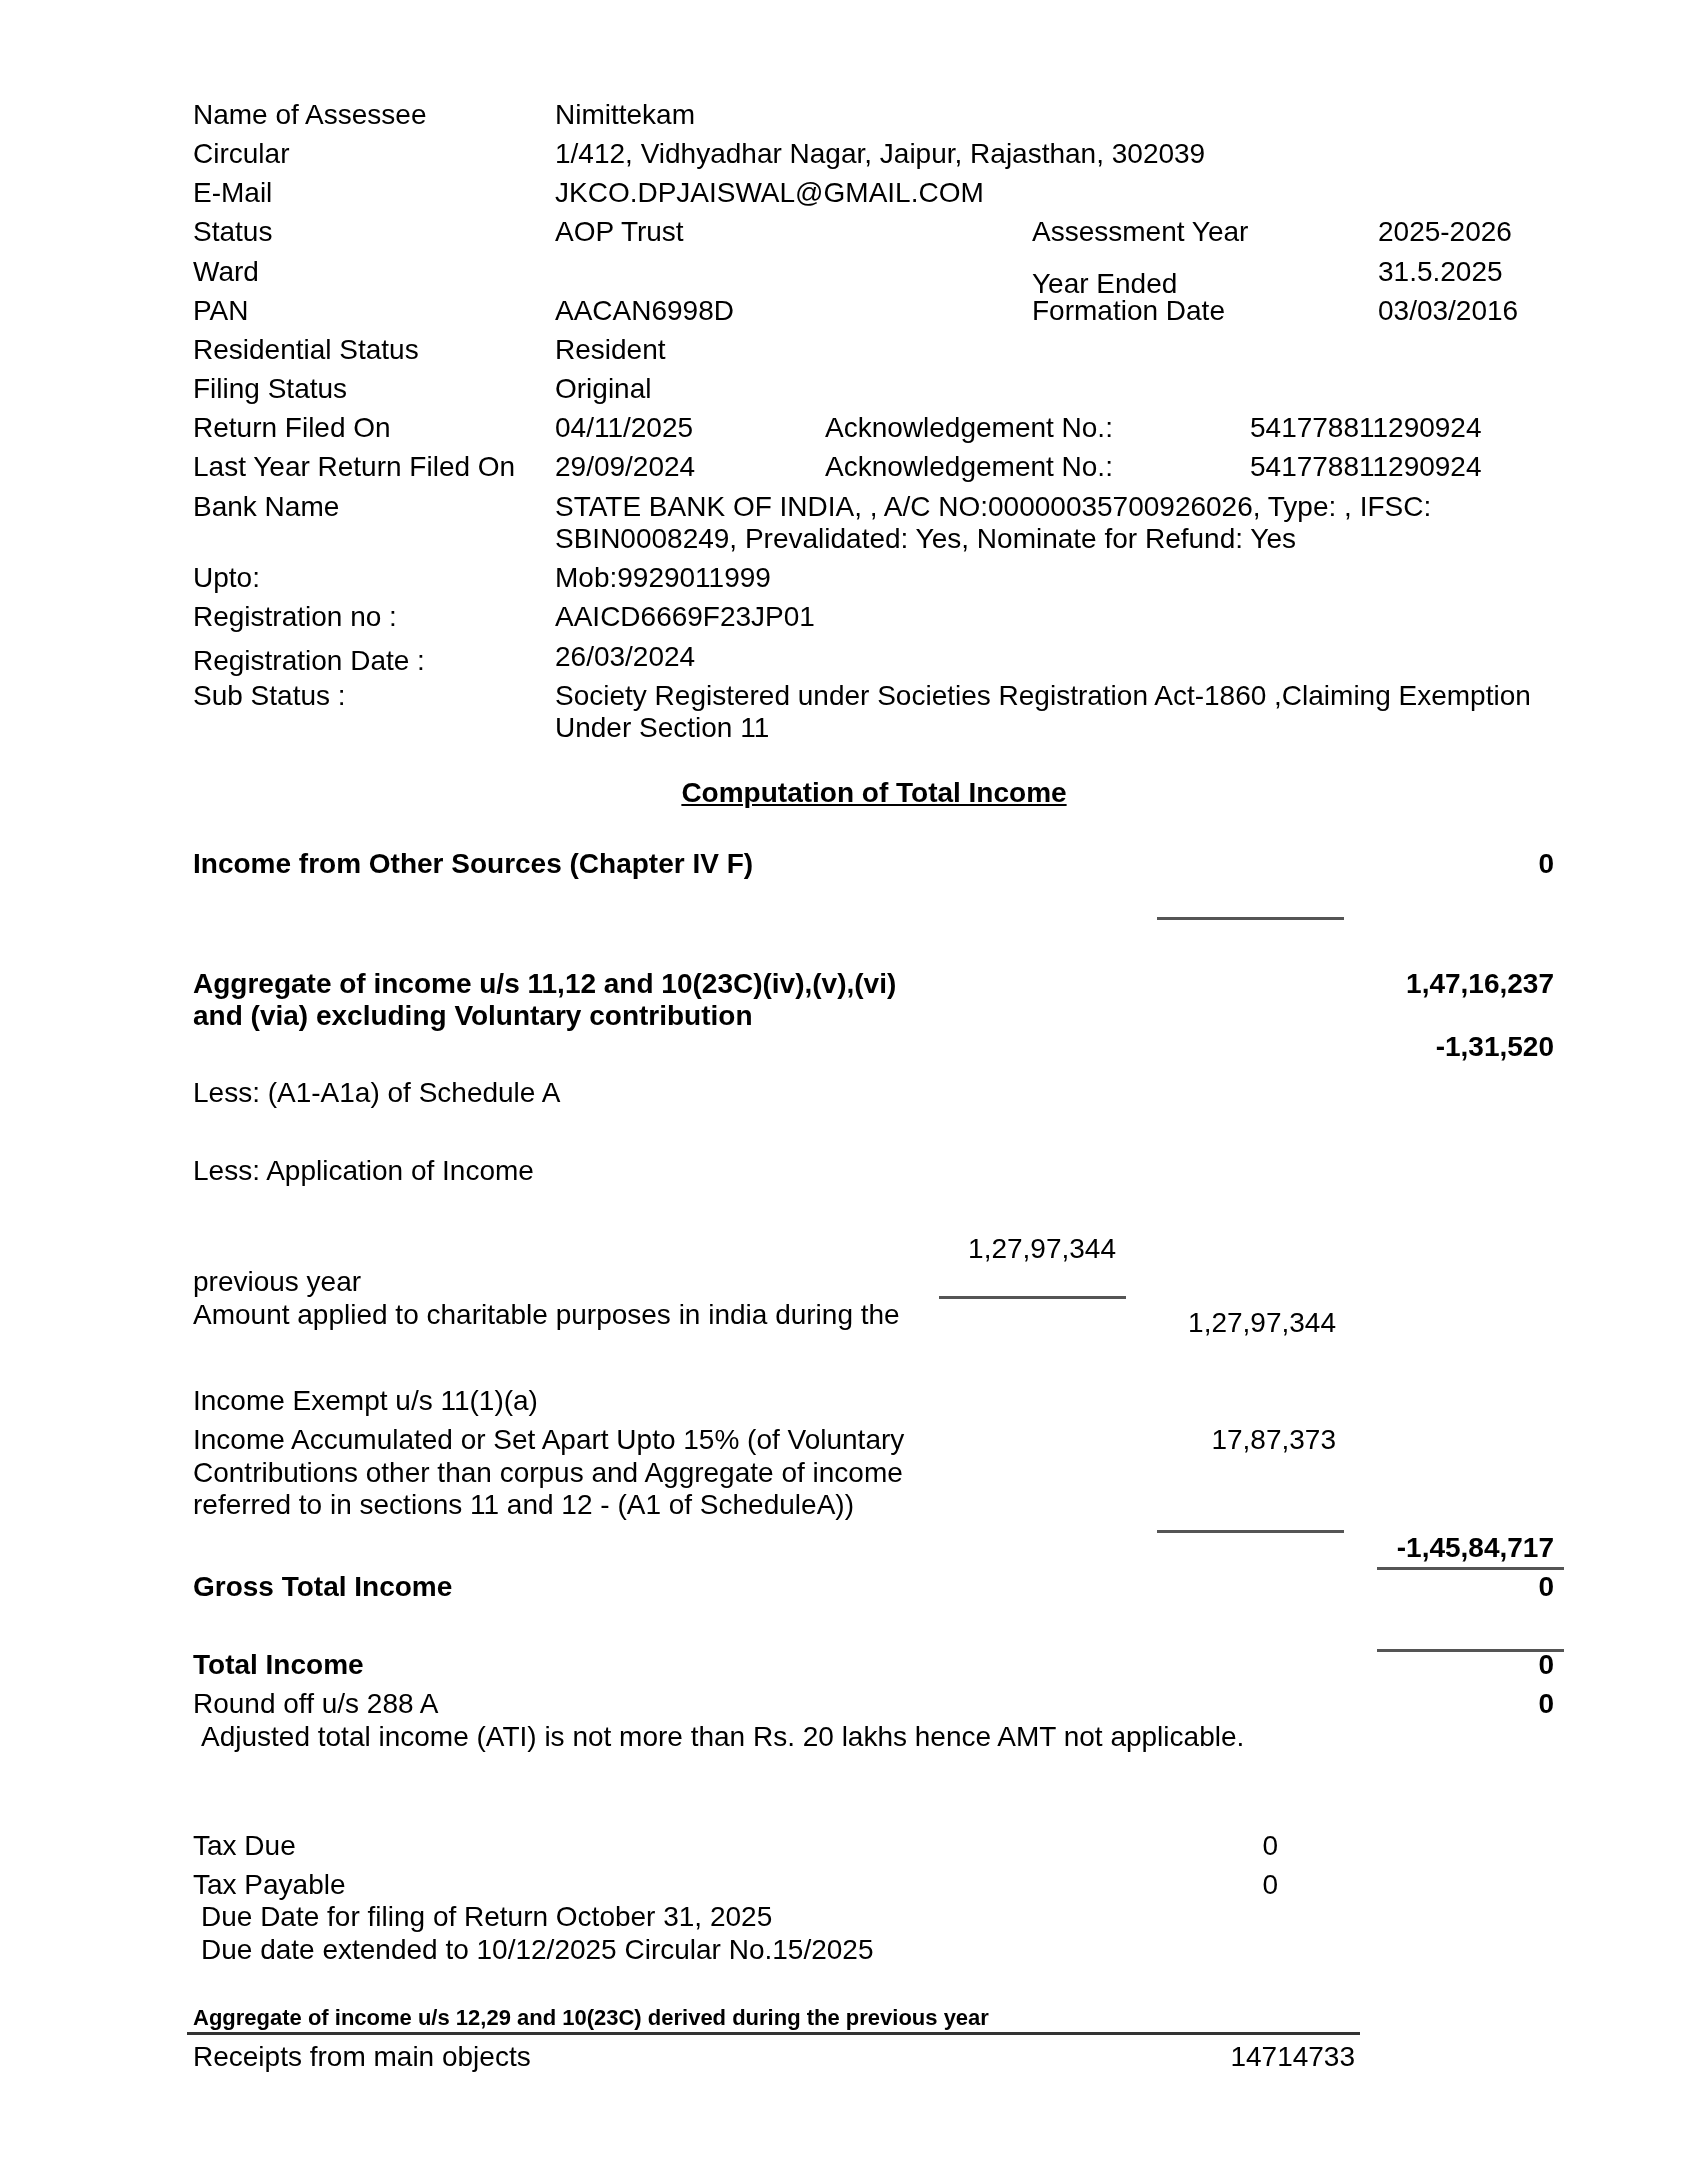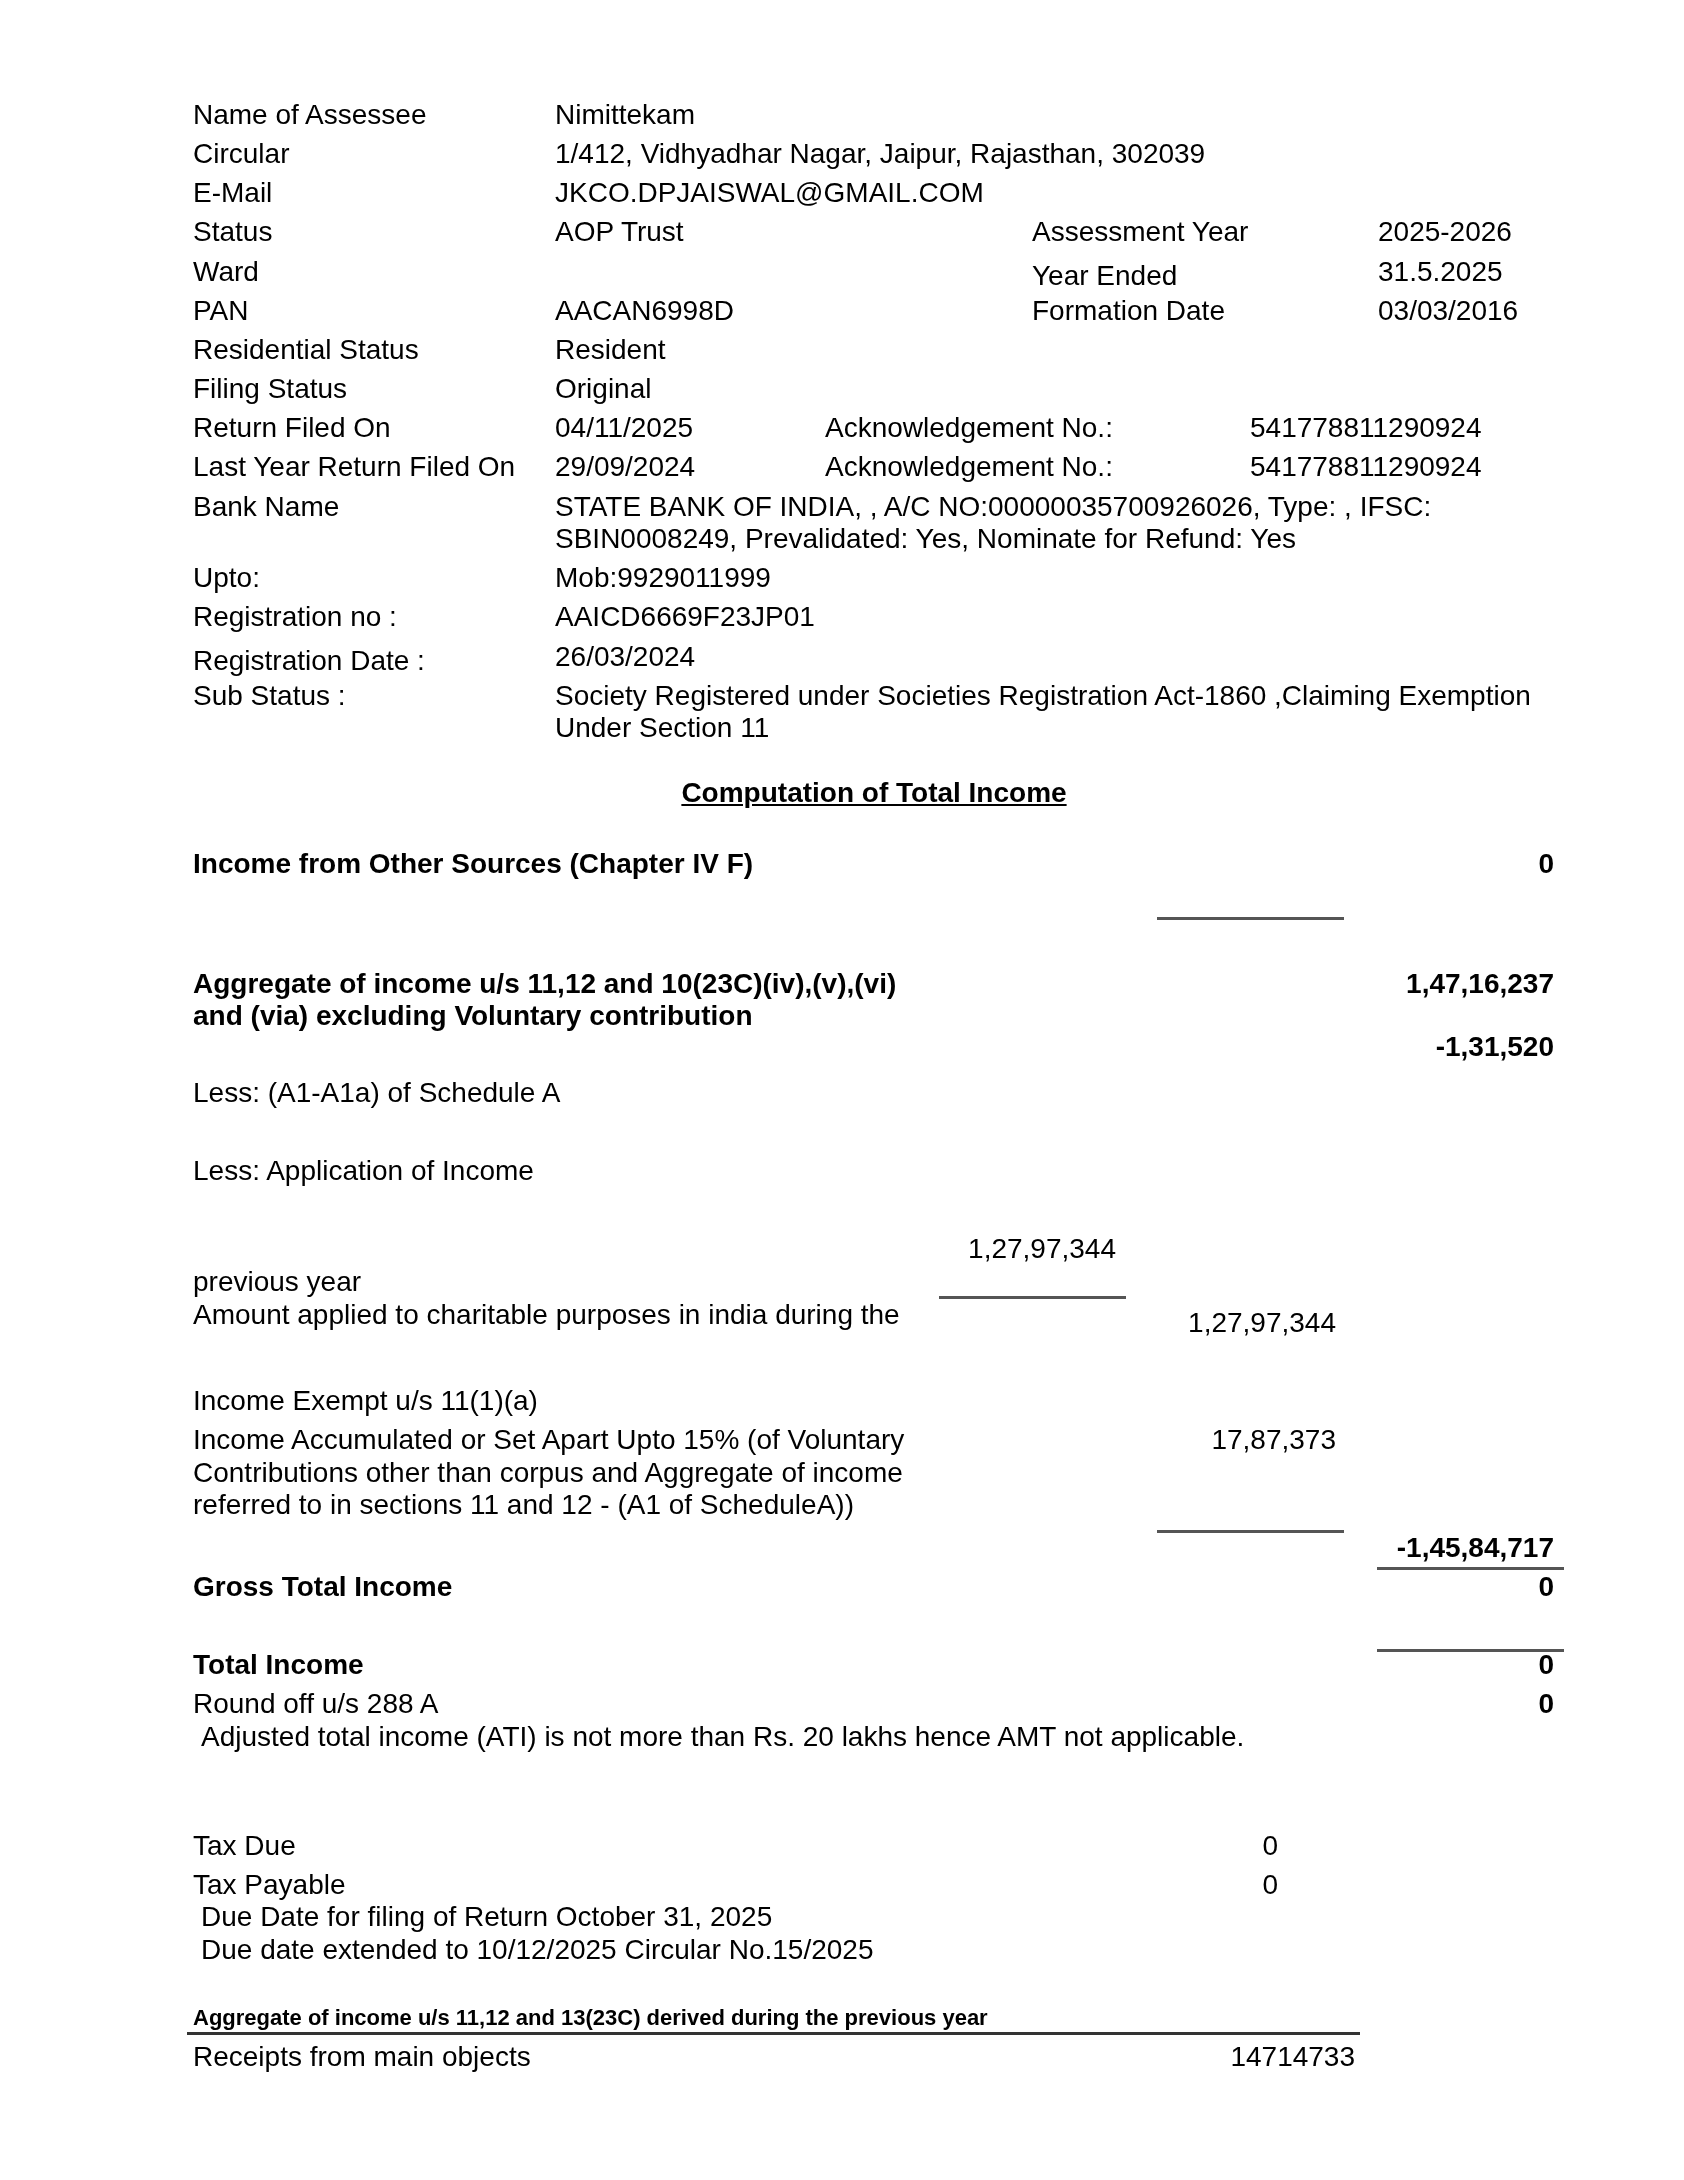--- a/index.html
+++ b/index.html
@@ -23,21 +23,21 @@
 <div class="abs" style="left:193px;top:177px">E-Mail</div>
 <div class="abs" style="left:555px;top:177px">JKCO.DPJAISWAL@GMAIL.COM</div>
 
 <div class="abs" style="left:193px;top:216px">Status</div>
 <div class="abs" style="left:555px;top:216px">AOP Trust</div>
 <div class="abs" style="left:1032px;top:216px">Assessment Year</div>
 <div class="abs" style="left:1378px;top:216px">2025-2026</div>
 
 <div class="abs" style="left:193px;top:256px">Ward</div>
 <div class="abs" style="left:555px;top:256px"></div>
-<div class="abs" style="left:1032px;top:260px">Year Ended</div>
+<div class="abs" style="left:1032px;top:268px">Year Ended</div>
 <div class="abs" style="left:1378px;top:256px">31.5.2025</div>
 
 <div class="abs" style="left:193px;top:295px">PAN</div>
 <div class="abs" style="left:555px;top:295px">AACAN6998D</div>
 <div class="abs" style="left:1032px;top:295px">Formation Date</div>
 <div class="abs" style="left:1378px;top:295px">03/03/2016</div>
 
 <div class="abs" style="left:193px;top:334px">Residential Status</div>
 <div class="abs" style="left:555px;top:334px">Resident</div>
 
@@ -115,20 +115,20 @@
 
 <div class="abs" style="left:193px;top:1830px">Tax Due</div>
 <div class="abs r" style="left:1022px;width:256px;top:1830px">0</div>
 
 <div class="abs" style="left:193px;top:1869px">Tax Payable</div>
 <div class="abs r" style="left:1022px;width:256px;top:1869px">0</div>
 
 <div class="abs" style="left:201px;top:1901px">Due Date for filing of Return October 31, 2025</div>
 <div class="abs" style="left:201px;top:1934px">Due date extended to 10/12/2025 Circular No.15/2025</div>
 
-<div class="abs b small" style="left:193px;top:2005px">Aggregate of income u/s 11,12 and 13(23C) derived during the previous year</div>
+<div class="abs b small" style="left:193px;top:2005px">Aggregate of income u/s 12,29 and 10(23C) derived during the previous year</div>
 <div class="line" style="left:187px;width:1173px;top:2032px;background:#333"></div>
 
 <div>
   <div class="abs" style="left:193px;top:2041px">Receipts from main objects</div>
   <div class="abs r" style="left:1099px;width:256px;top:2041px">14714733</div>
 </div>
 
 
 </body></html>

